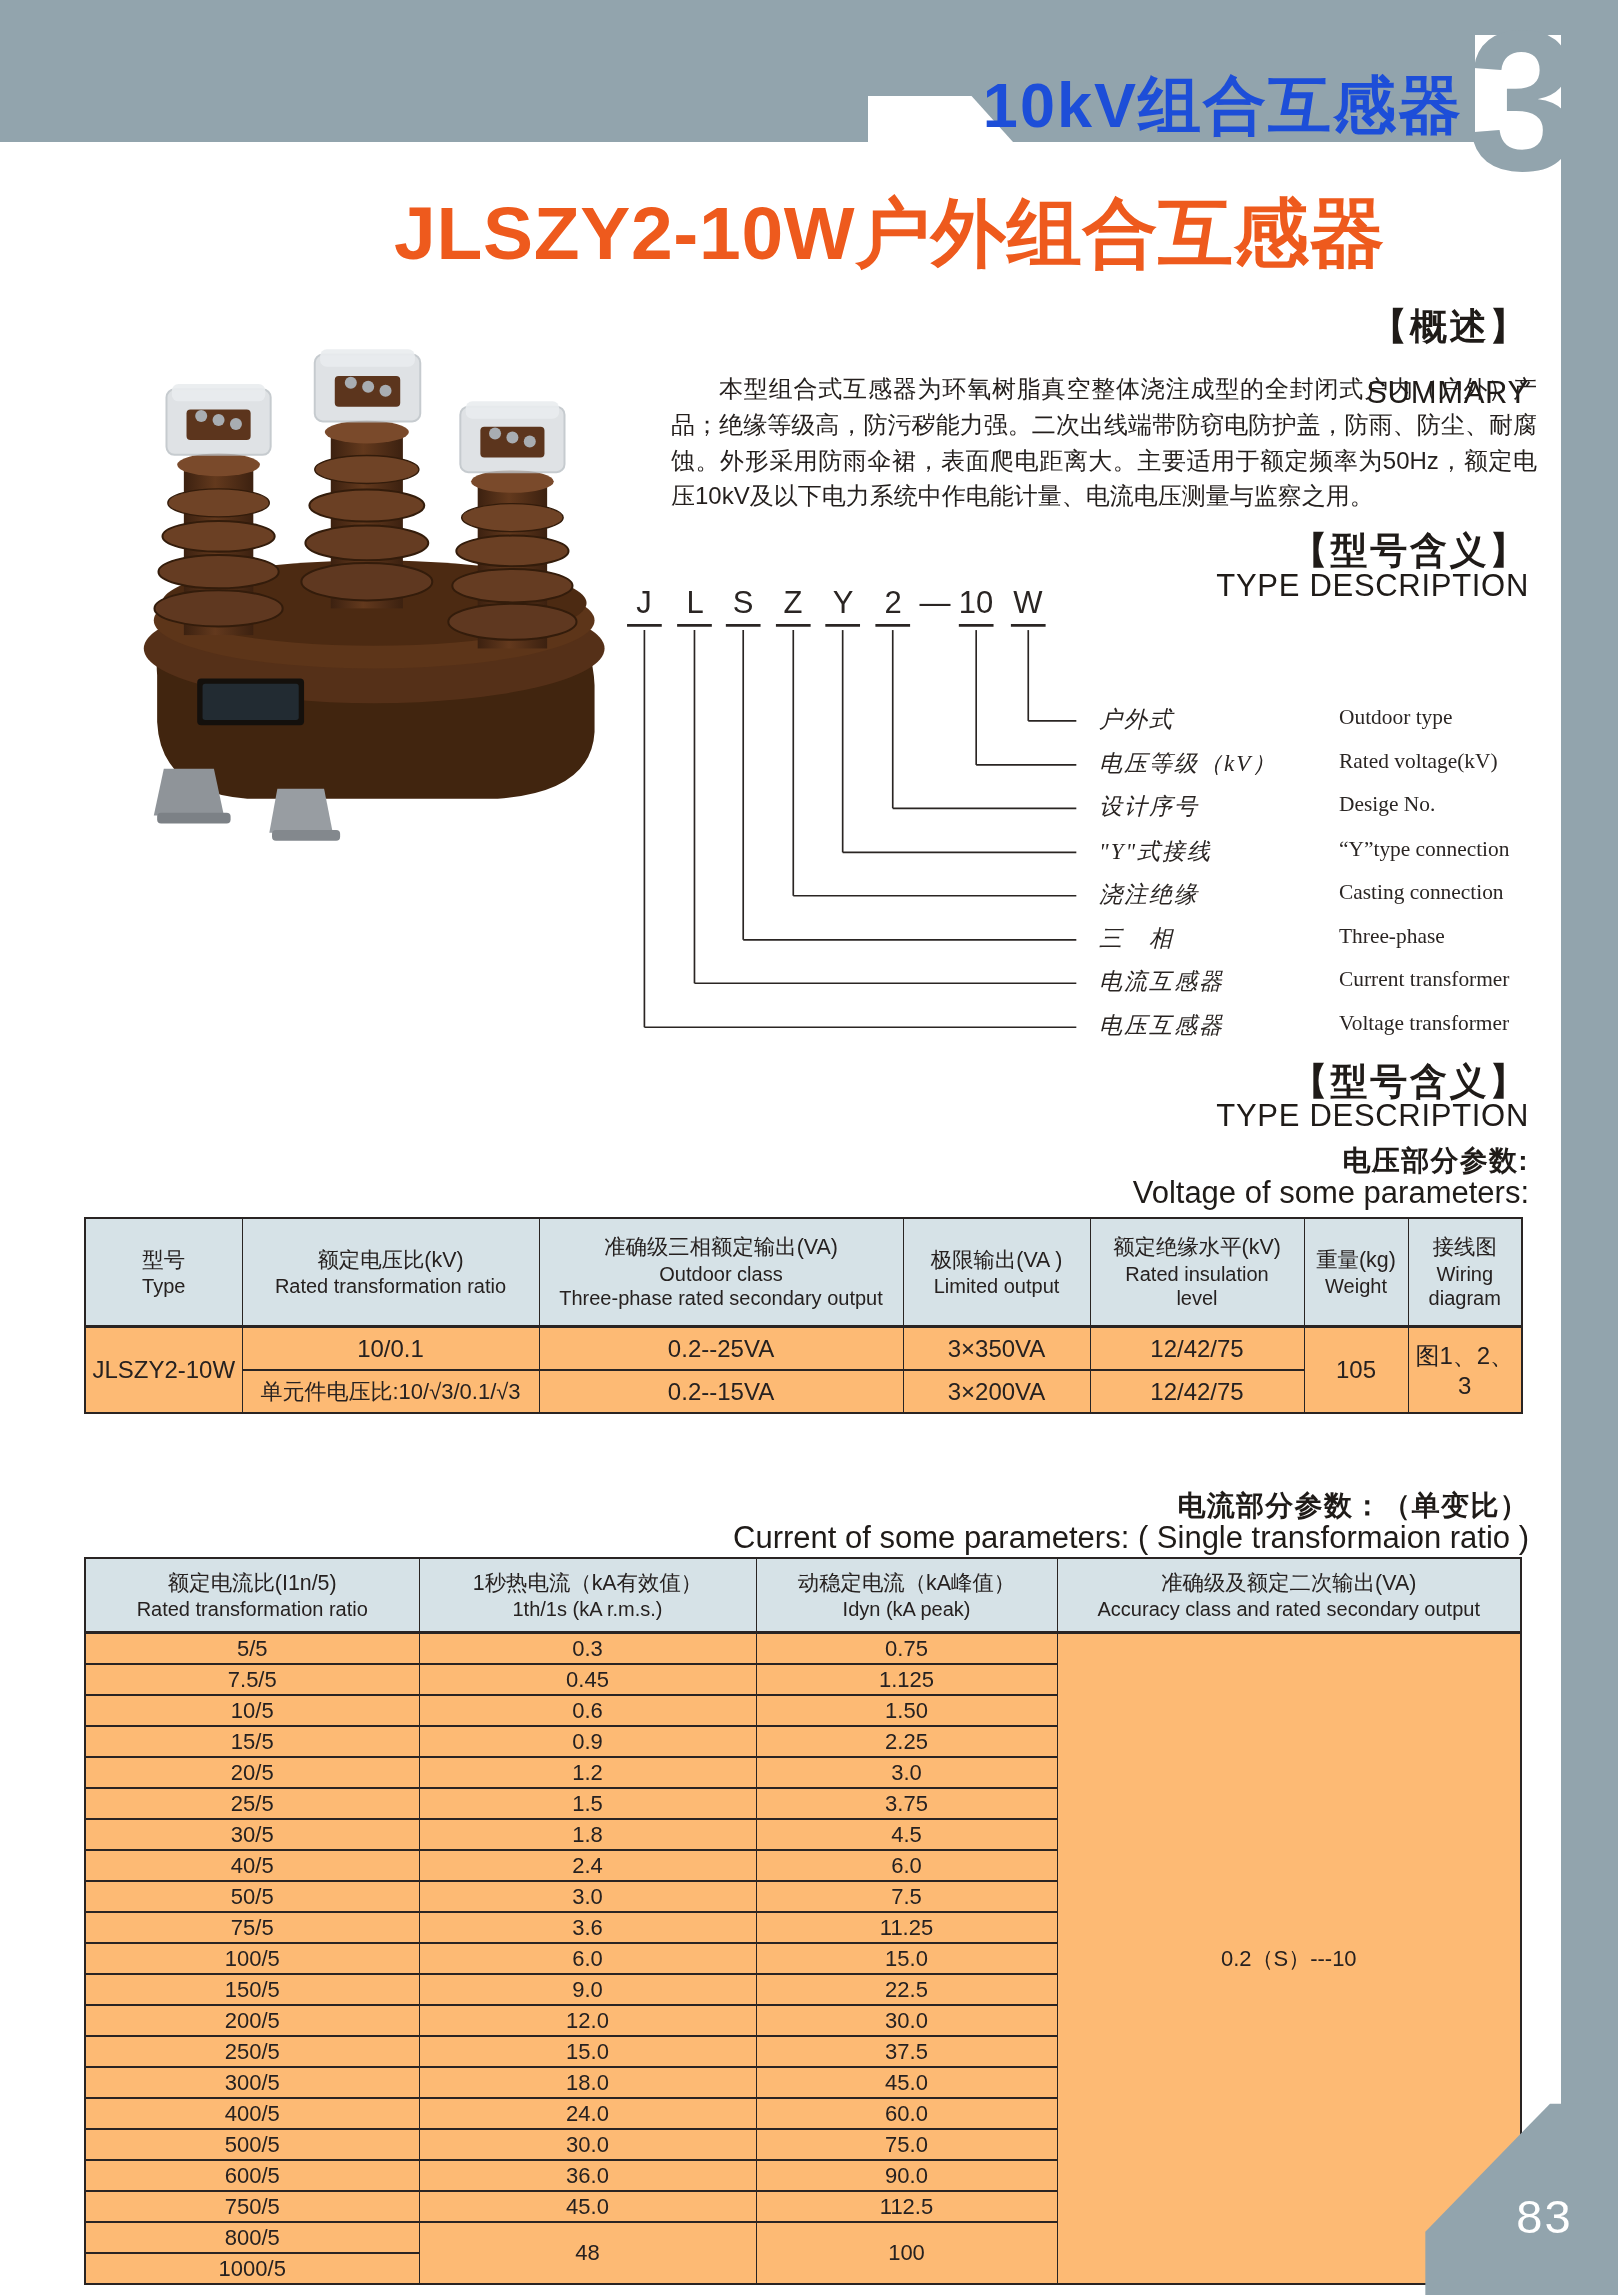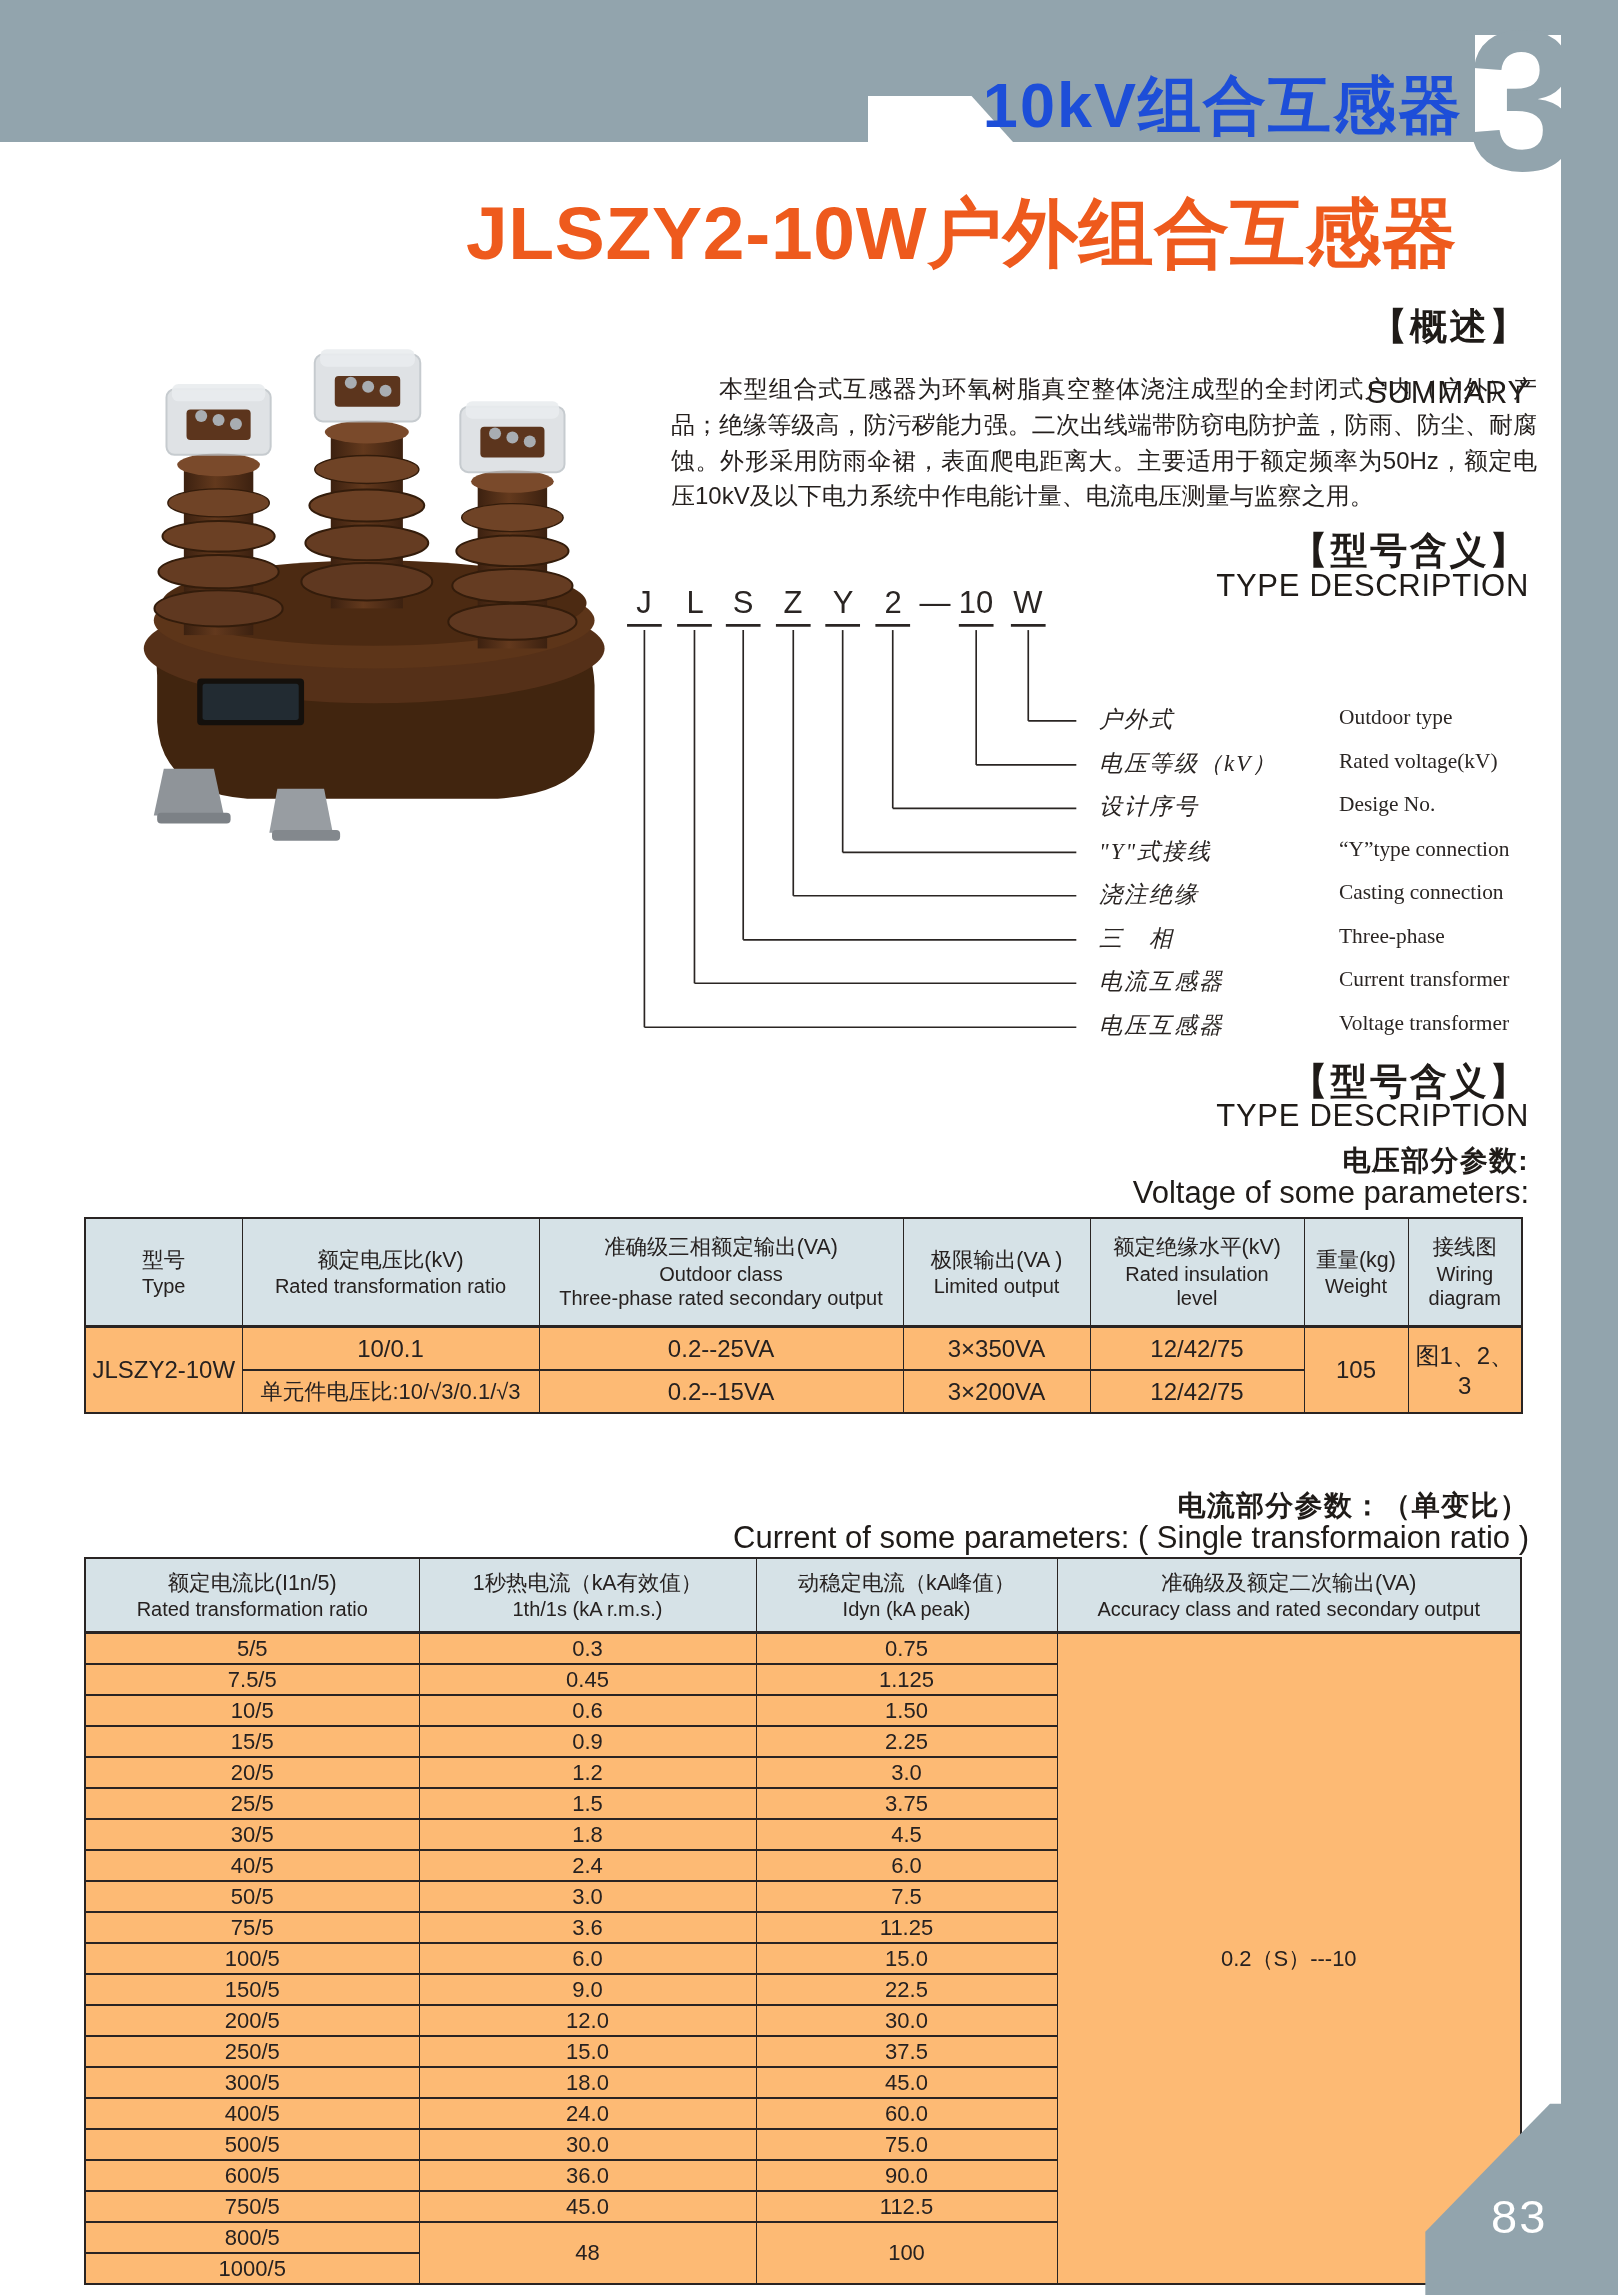--- a/index.html
+++ b/index.html
@@ -9,24 +9,24 @@
   .band{position:absolute;left:0;top:0;width:1618px;height:142px;background:#92a4ad;}
   .band-notch{position:absolute;left:868px;top:96px;width:145px;height:46px;background:#fff;
         clip-path:polygon(0 0,71.4% 0,100% 100%,0 100%);}
   .chapter-box{position:absolute;left:1475px;top:35px;width:86px;height:108px;background:#fff;}
   .chapter-num{position:absolute;left:1467px;top:12px;width:107px;text-align:center;
         font-size:200px;line-height:177px;font-weight:bold;color:#92a4ad;}
   .banner-text{position:absolute;left:855px;top:63px;width:608px;text-align:right;
         font-size:63px;font-weight:bold;color:#1d4ed8;letter-spacing:2px;}
   .side-bar{position:absolute;left:1561px;top:0;width:57px;height:2295px;background:#92a4ad;}
   .corner-svg{position:absolute;left:1403px;top:2097px;}
-  .page-num{position:absolute;left:1491px;top:2189px;width:107px;
+  .page-num{position:absolute;left:1491px;top:2189px;width:107px;text-align:center;
         font-size:47px;color:#ffffff;letter-spacing:2px;}
   
-  .doc-title{position:absolute;right:89px;top:184px;width:1135px;text-align:center;
+  .doc-title{position:absolute;right:89px;top:184px;width:1135px;text-align:left;
         font-size:75px;font-weight:bold;color:#ee5a1d;letter-spacing:0.7px;}
   .h-right{position:absolute;right:89px;width:801px;text-align:right;}
   .h-zh{font-size:37px;font-weight:bold;color:#1f1b18;letter-spacing:2.7px;}
   .h-en{font-size:31px;color:#1f1b18;letter-spacing:0.7px;}
   .sub-zh{font-size:28px;font-weight:bold;color:#1f1b18;letter-spacing:1.3px;}
   .sub-en{font-size:31px;color:#1f1b18;}
   .summary-body{position:absolute;left:671px;top:371px;width:866px;font-size:24px;
         line-height:1.49;text-align:justify;text-indent:2em;color:#241f1d;}
   
   .code-letter{position:absolute;top:585px;width:80px;height:36px;text-align:center;

